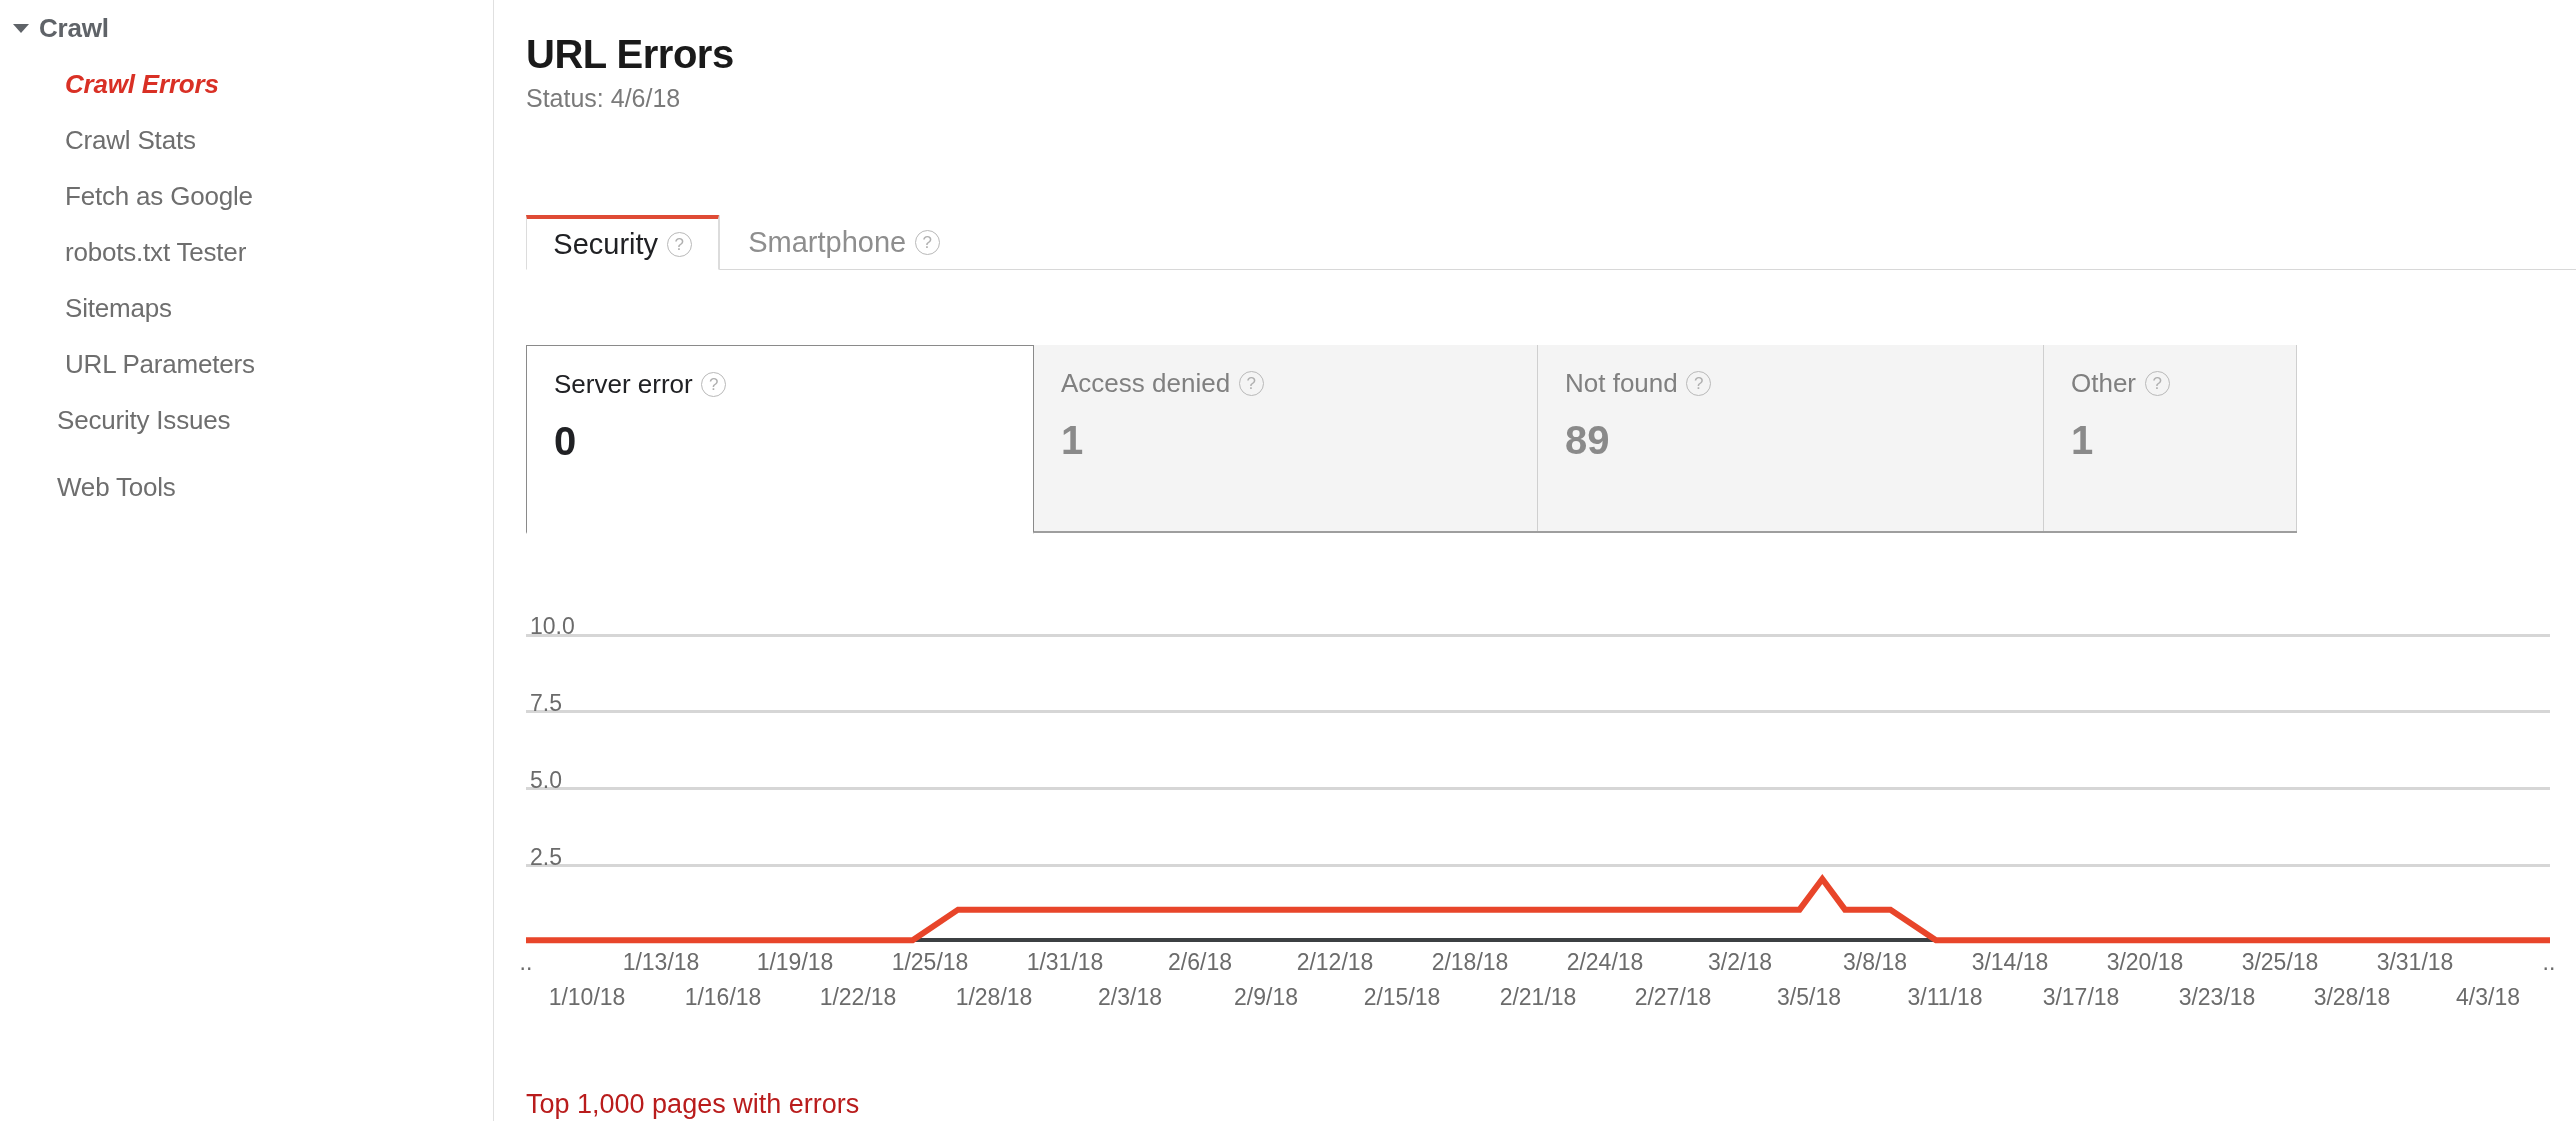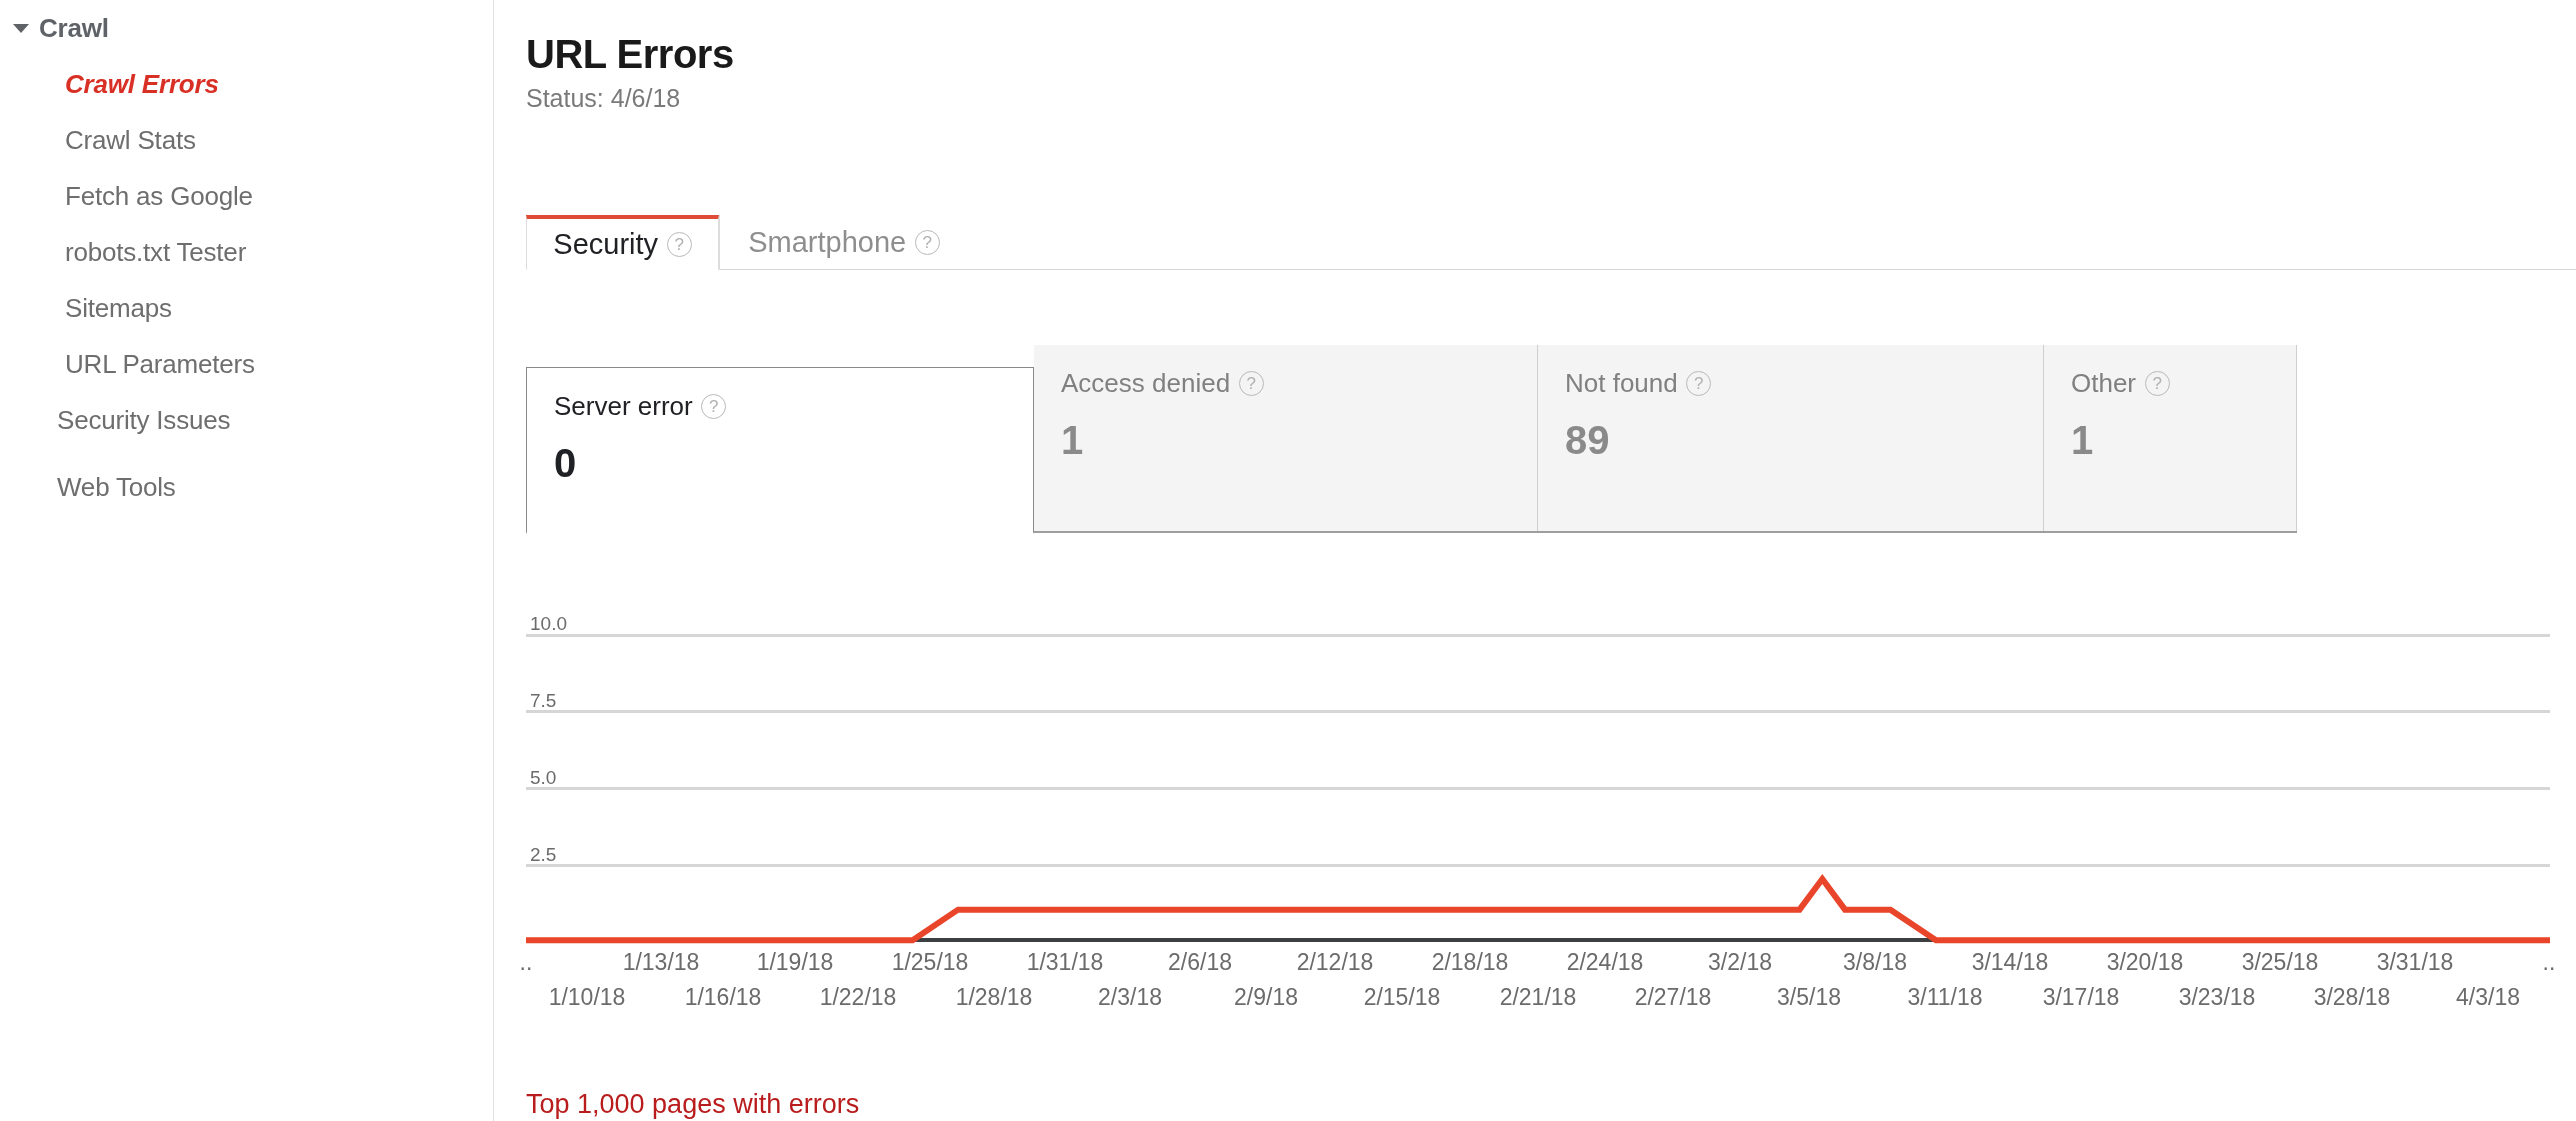--- a/index.html
+++ b/index.html
@@ -154,21 +154,20 @@
     background: #f4f4f4;
     border-right: 1.9px solid #cfcfcf;
   }
   .card:first-child { border-left: 1.9px solid #8a8a8a; }
   .card.selected {
     background: #ffffff;
     border-top: 1.9px solid #8a8a8a;
     border-right: 1.9px solid #8a8a8a;
     border-bottom: 2.9px solid #ffffff;
     margin-bottom: -2.9px;
-    margin-top: 22px;
   }
   .card.c0 { width: 508px; }
   .card.c1 { width: 504px; }
   .card.c2 { width: 506px; }
   .card.c3 { width: 253px; }
   .card-label {
     font-size: 26px;
     color: #808080;
     display: flex;
     align-items: center;
@@ -199,21 +198,21 @@
   .gridline {
     position: absolute;
     left: 0;
     width: 100%;
     height: 2.9px;
     background: #d6d6d6;
   }
   .ytick {
     position: absolute;
     left: 36px;
-    font-size: 19px;
+    font-size: 23px;
     color: #6b6b6b;
   }
   #axis-line {
     position: absolute;
     left: 32px;
     top: 364px;
     width: 2024px;
     height: 3.8px;
     background: #3c4043;
   }

